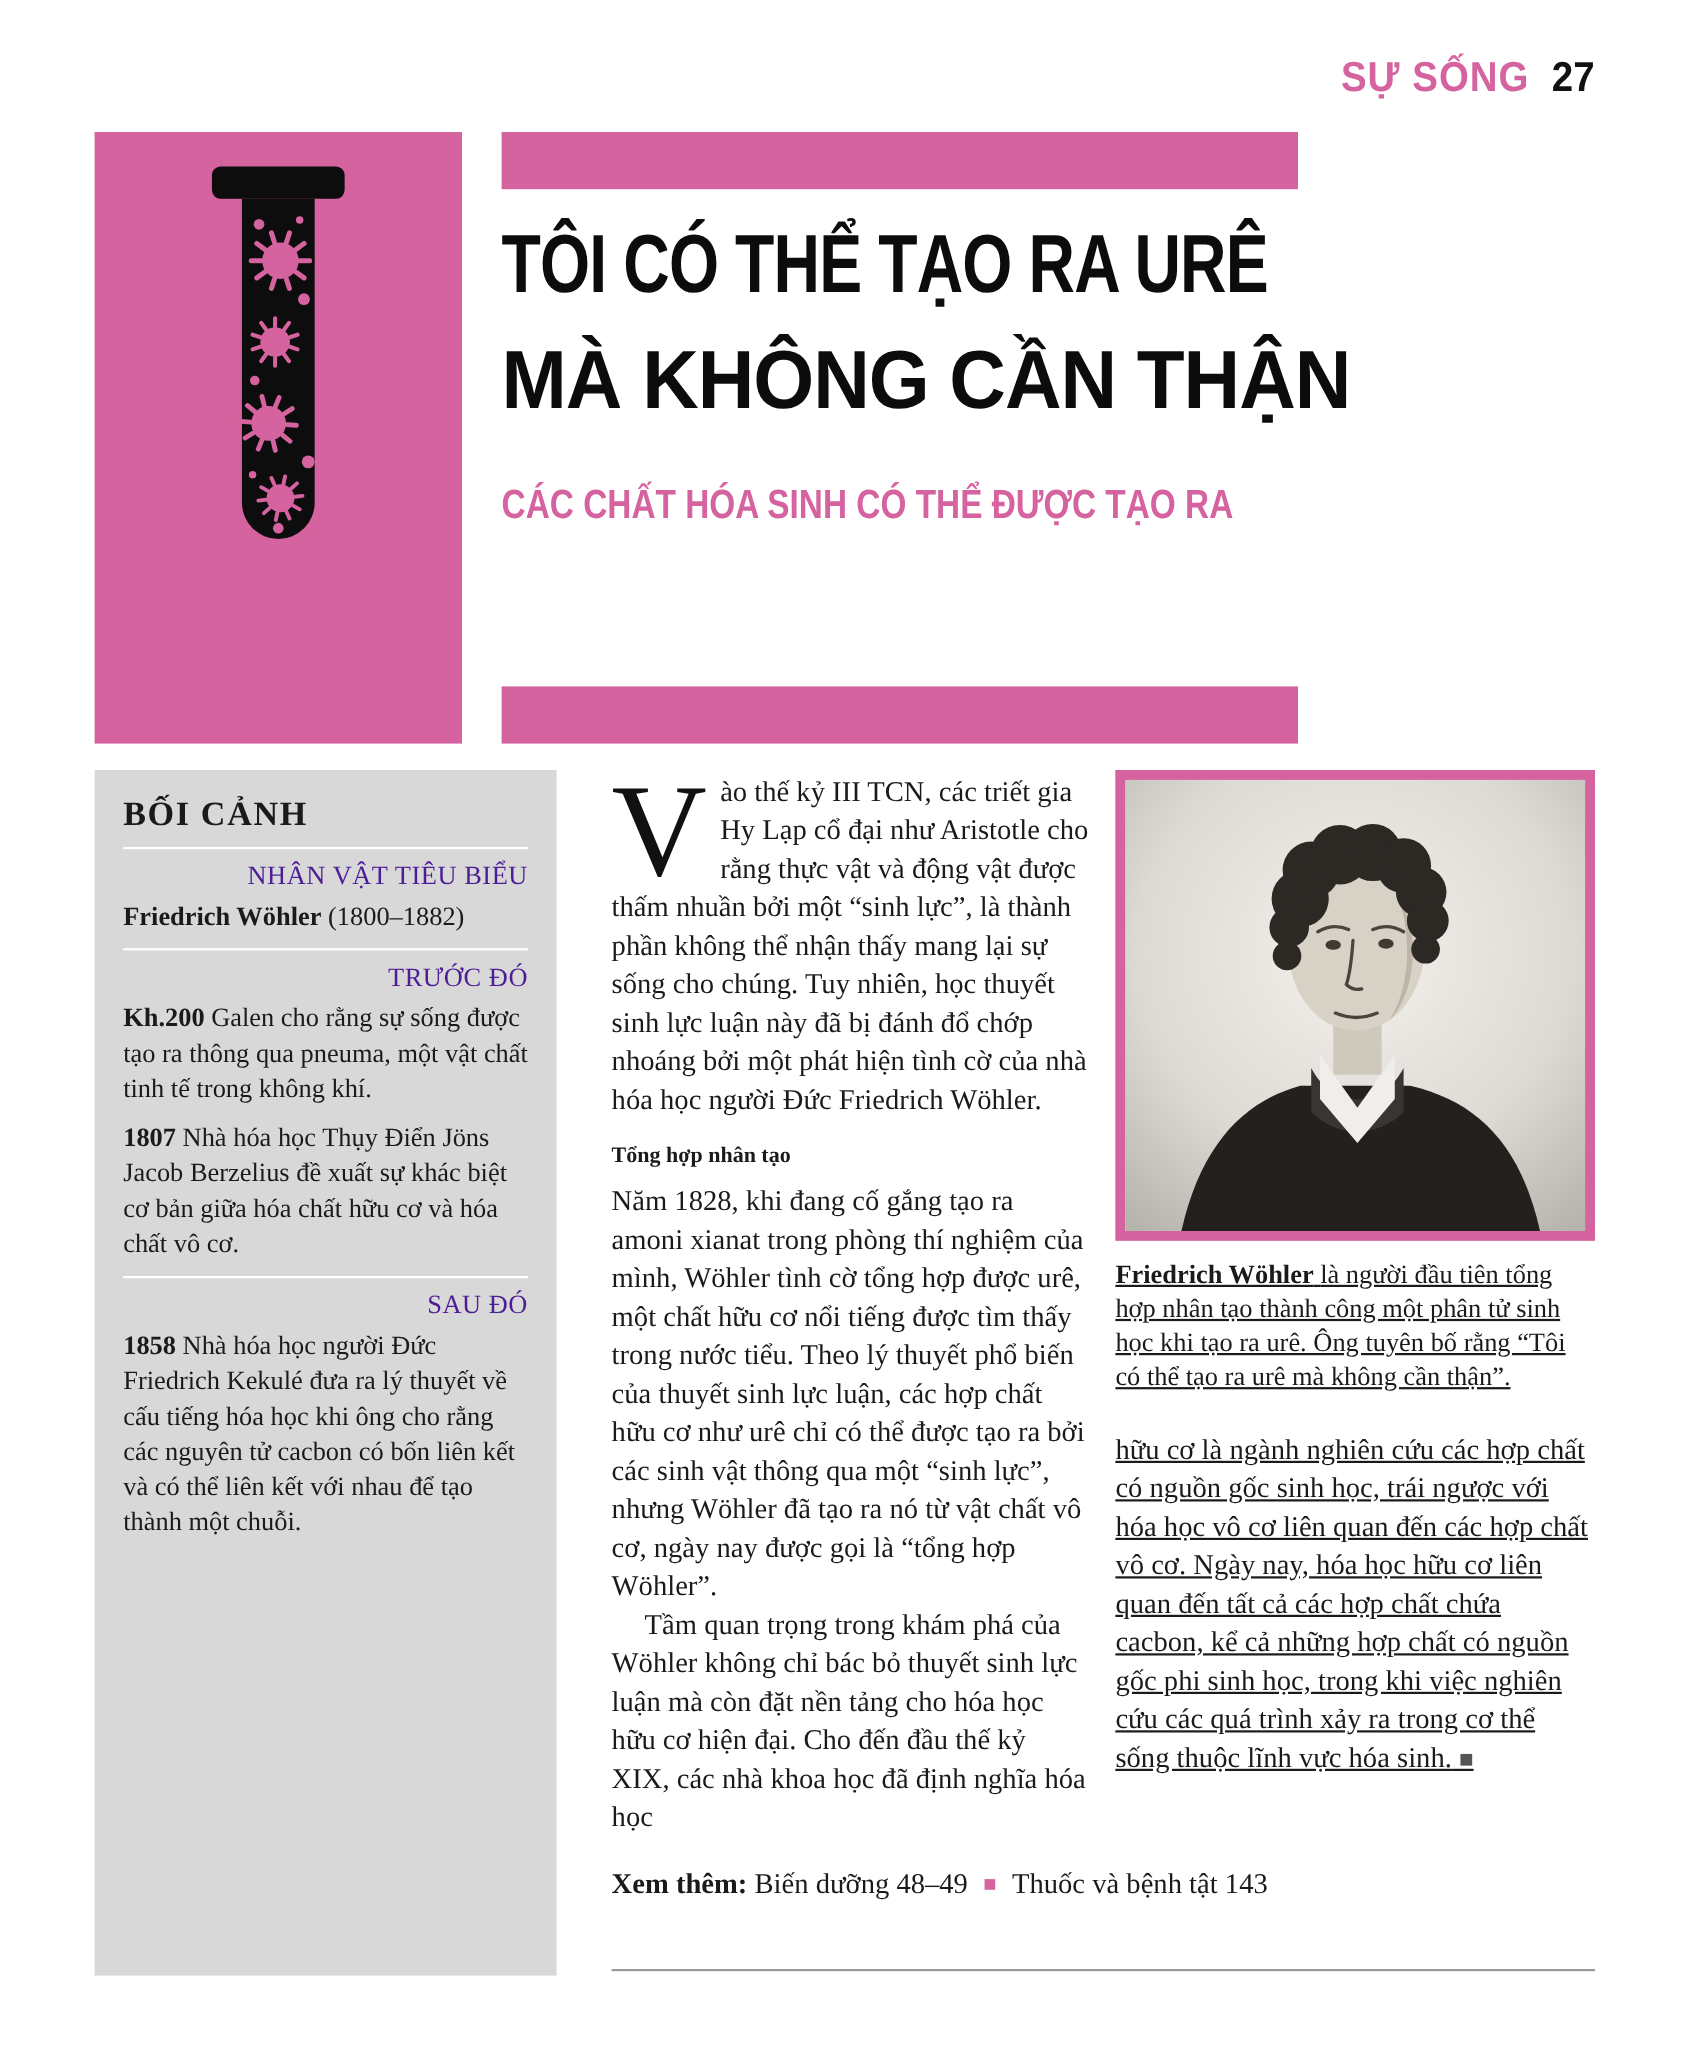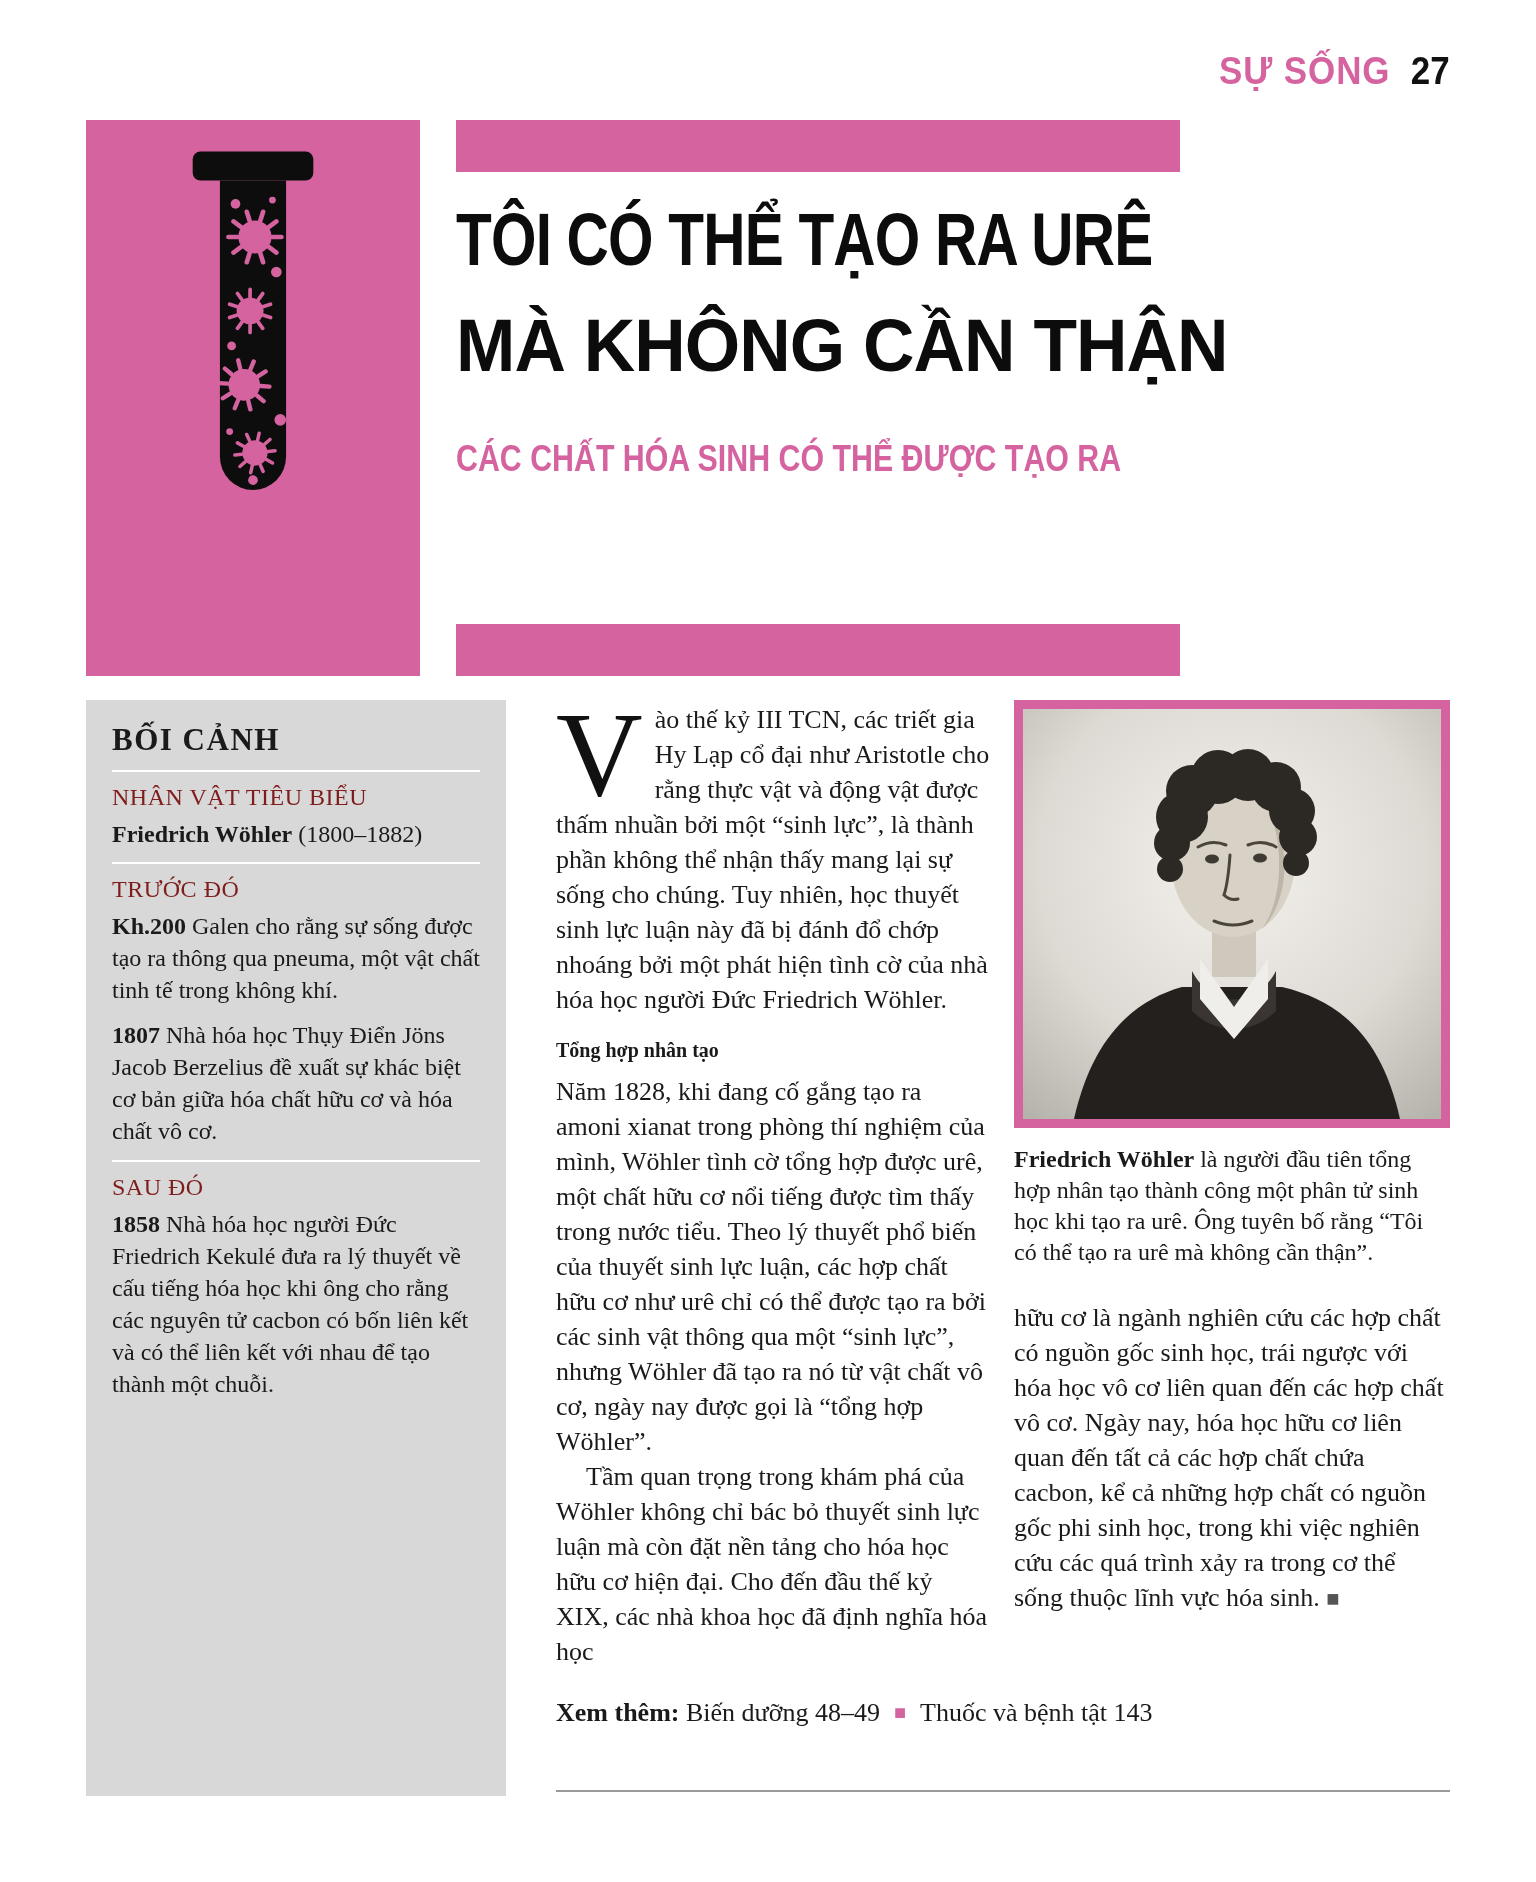--- a/index.html
+++ b/index.html
@@ -50,38 +50,38 @@
     transform:scaleX(0.82); transform-origin:0 50%;
   }
 
   
   .context-box {
     position:absolute; left:86px; top:700px; width:420px; min-height:1096px;
     background:var(--panel,#d8d8d8); padding:22px 26px 24px;
   }
   .context-box h2 { font-size:31px; font-weight:700; letter-spacing:1.5px; margin-bottom:10px; }
   .ctx-rule { border-top:2px solid #ffffff; margin:12px 0 12px; }
-  .ctx-label { font-size:24px; letter-spacing:0.5px; margin-bottom:7px; color:#7f1d1d; }
+  .ctx-label { font-size:24px; letter-spacing:0.5px; margin-bottom:7px; color:#4c1d95;text-align:right; }
   .ctx-name  { font-size:24px; line-height:32px; margin-bottom:4px; }
   .ctx-entry { font-size:24px; line-height:32px; margin-bottom:13px; }
   .ctx-entry strong, .ctx-name strong { font-weight:700; }
   .ctx-entry em { font-style:italic; }
 
   
   .col-main { position:absolute; left:556px; top:702px; width:434px; font-size:26px; line-height:35px; }
   .dropcap {
     float:left; font-size:120px; line-height:94px; padding:6px 12px 0 0;
     font-family:"Liberation Serif", serif; color:#111;
   }
   .subhead { font-size:20px; font-weight:700; margin:16px 0 6px; clear:both; }
   .body { text-align:left; }
   .indent { text-indent:30px; }
 
   
-  .col-right { position:absolute; left:1014px; top:700px; width:436px; }
+  .col-right { position:absolute; left:1014px; top:700px; width:436px;text-decoration:underline; }
   .portrait {
     width:436px; height:428px; border:9px solid var(--accent,#d5639f);
     background:#d9d5cf; overflow:hidden;
   }
   .portrait svg { width:100%; height:100%; display:block; }
   .caption { margin-top:16px; font-size:24px; line-height:31px; }
   .caption strong { font-weight:700; }
   .cont { margin-top:32px; font-size:26px; line-height:35px; }
   .endmark { color:#555; font-size:22px; }
 

